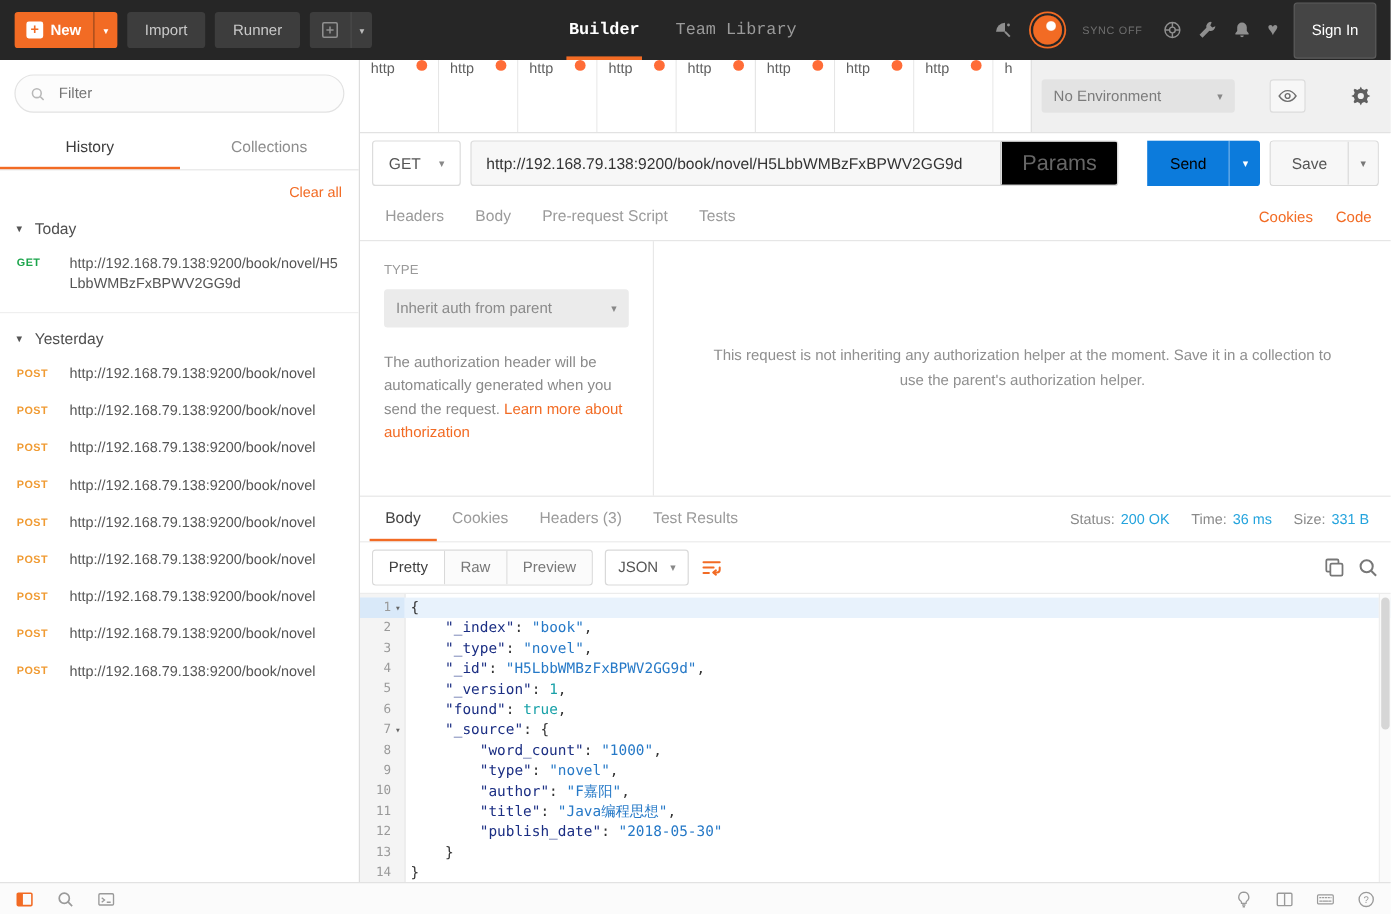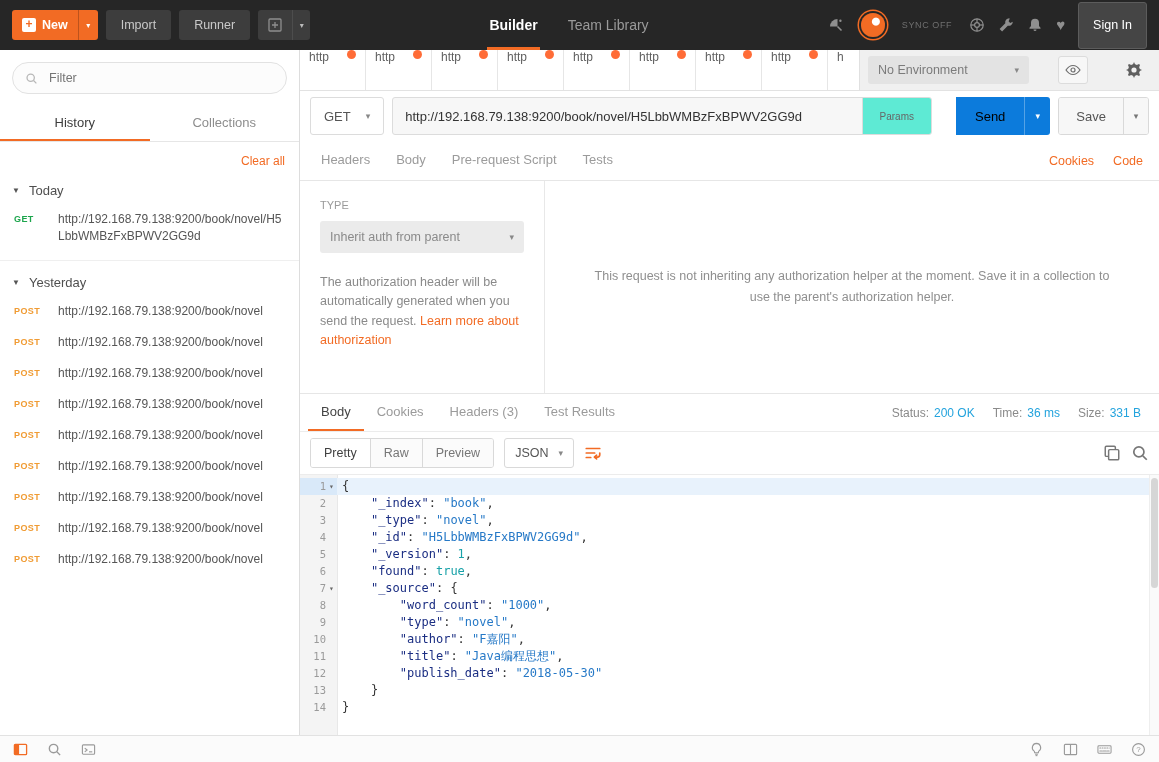--- a/index.html
+++ b/index.html
@@ -15,21 +15,21 @@
   .topbar{flex:0 0 50px;background:#262626;display:flex;align-items:center;padding:0 12px;}
   .hleft{display:flex;align-items:center;height:100%;}
   .split-btn{display:flex;border-radius:3px;overflow:hidden;height:30px;}
   .new .sb-main{background:var(--accent,#F26B24);color:#fff;padding:0 10px;font-size:12.5px;font-weight:700;display:flex;align-items:center;gap:6px;}
   .new .sb-caret{background:var(--accent,#F26B24);color:#fff;width:20px;border-left:1px solid rgba(0,0,0,.22);font-size:8px;}
   .plus-badge{background:#fff;color:var(--accent,#F26B24);width:14px;height:14px;border-radius:2px;font-size:12px;line-height:13px;text-align:center;font-weight:700;display:inline-block;}
   .hbtn{background:#3d3d3d;color:#c9c9c9;height:30px;padding:0 15px;border-radius:3px;font-size:12.5px;margin-left:8px;}
   .darkgrp{margin-left:8px;}
   .darkgrp .sb-main{background:#3d3d3d;color:#c9c9c9;padding:0 9px;display:flex;align-items:center;}
   .darkgrp .sb-caret{background:#3d3d3d;color:#bbb;width:18px;border-left:1px solid #4d4d4d;font-size:8px;}
-  .hcenter{flex:1;display:flex;justify-content:center;height:100%;}
+  .hcenter{flex:1;display:flex;justify-content:center;height:100%;font-family:Liberation Mono, monospace;}
   .htab{height:100%;display:flex;align-items:center;margin:0 13px;padding:3px 2px 0;border-bottom:3px solid transparent;color:#9a9a9a;font-size:14px;cursor:pointer;}
   .htab.active{color:#fff;font-weight:700;border-bottom-color:var(--accent,#F26B24);}
   .hright{display:flex;align-items:center;gap:13px;}
   .hicon{width:16px;height:16px;color:#8f8f8f;cursor:pointer;}
   .hicon svg{width:100%;height:100%;}
   .logo{width:24px;height:24px;border-radius:50%;cursor:pointer;
     background:radial-gradient(circle at 62% 36%, #ffffff 0 3.5px, var(--accent,#F26B24) 4.5px);
     box-shadow:0 0 0 2px #262626,0 0 0 3.5px var(--accent,#F26B24);margin:0 4px;}
   .sync{font-size:9px;color:#6f6f6f;letter-spacing:.6px;margin-right:4px;}
   .heart{font-size:15px;color:#8f8f8f;line-height:16px;cursor:pointer;}
@@ -57,32 +57,32 @@
   .hurl{font-size:12px;line-height:17px;color:#555;word-break:break-all;}
 
   
   .main{flex:1;display:flex;flex-direction:column;min-width:0;min-height:0;background:#fff;}
 
   .tabstrip{flex:0 0 40px;display:flex;border-bottom:1px solid #e2e2e2;background:#fbfbfb;}
   .rtabs{flex:1;display:flex;overflow:hidden;}
   .rtab{flex:0 0 66px;display:flex;justify-content:space-between;padding:0 9px;border-right:1px solid #e6e6e6;font-size:12px;color:#5f5f5f;background:#fff;cursor:pointer;}
   .rtab.partial{flex:1 1 auto;min-width:0;overflow:hidden;border-right:none;}
   .dot{width:9px;height:9px;border-radius:50%;background:var(--dot,#FF6C37);flex:0 0 9px;}
-  .envbar{flex:0 0 300px;display:flex;align-items:flex-start;background:#f0f0f0;border-left:1px solid #e0e0e0;padding:6px 8px;gap:22px;}
+  .envbar{flex:0 0 300px;display:flex;align-items:flex-start;background:#f0f0f0;border-left:1px solid #e0e0e0;padding:16px 8px;gap:22px;}
   .env-select{flex:1;height:28px;background:#e3e3e3;border-radius:3px;display:flex;align-items:center;justify-content:space-between;padding:0 10px;font-size:12.5px;color:#7b7b7b;cursor:pointer;margin-right:7px;}
   .env-icon{width:34px;height:28px;display:flex;align-items:center;justify-content:center;color:#6f6f6f;cursor:pointer;}
   .env-icon.boxed{background:#f7f7f7;border:1px solid #dcdcdc;border-radius:3px;width:30px;margin-right:7px;}
   .env-icon svg{width:16px;height:16px;}
   .caret-ch{font-size:9px;color:#888;}
 
   .reqbar{flex:0 0 50px;display:flex;align-items:center;gap:8px;padding:0 10px;}
   .method-select{height:38px;border:1px solid #dcdcdc;border-radius:3px;background:#fff;display:flex;align-items:center;gap:15px;padding:0 13px;font-size:13px;color:#555;cursor:pointer;}
   .url-group{flex:1;display:flex;height:38px;border:1px solid #dcdcdc;border-radius:3px;background:#f7f7f7;overflow:hidden;}
   .url-input{flex:1;border:none;background:transparent;padding:0 12px;font-size:13px;color:#333;min-width:0;}
-  .params-btn{border-left:1px solid #dcdcdc;background:#5eead4;padding:0 17px;font-size:10px;color:#666;}
+  .params-btn{border-left:1px solid #dcdcdc;background:#000000;padding:0 17px;font-size:18px;color:#666;}
   .reqbar .split-btn{height:38px;}
   .send .sb-main{background:var(--blue,#0C7BDC);color:#000000;padding:0 19px;font-size:13px;margin-left:16px;}
   .send .sb-caret{background:var(--blue,#0C7BDC);color:#fff;width:26px;border-left:1px solid rgba(255,255,255,.3);font-size:9px;}
   .save{border:1px solid #d9d9d9;}
   .save .sb-main{background:#f7f7f7;color:#555;padding:0 17px;font-size:13px;}
   .save .sb-caret{background:#f7f7f7;color:#777;width:25px;border-left:1px solid #d9d9d9;font-size:9px;}
 
   .qtabs{flex:0 0 40px;display:flex;align-items:center;padding:0 8px;border-bottom:1px solid #e6e6e6;}
   .qtabs-left,.resp-tabs-list{display:flex;height:100%;}
   .qtab{display:flex;align-items:center;padding:0 13px;font-size:13px;color:#9b9b9b;border-bottom:2px solid transparent;height:100%;cursor:pointer;white-space:nowrap;}

